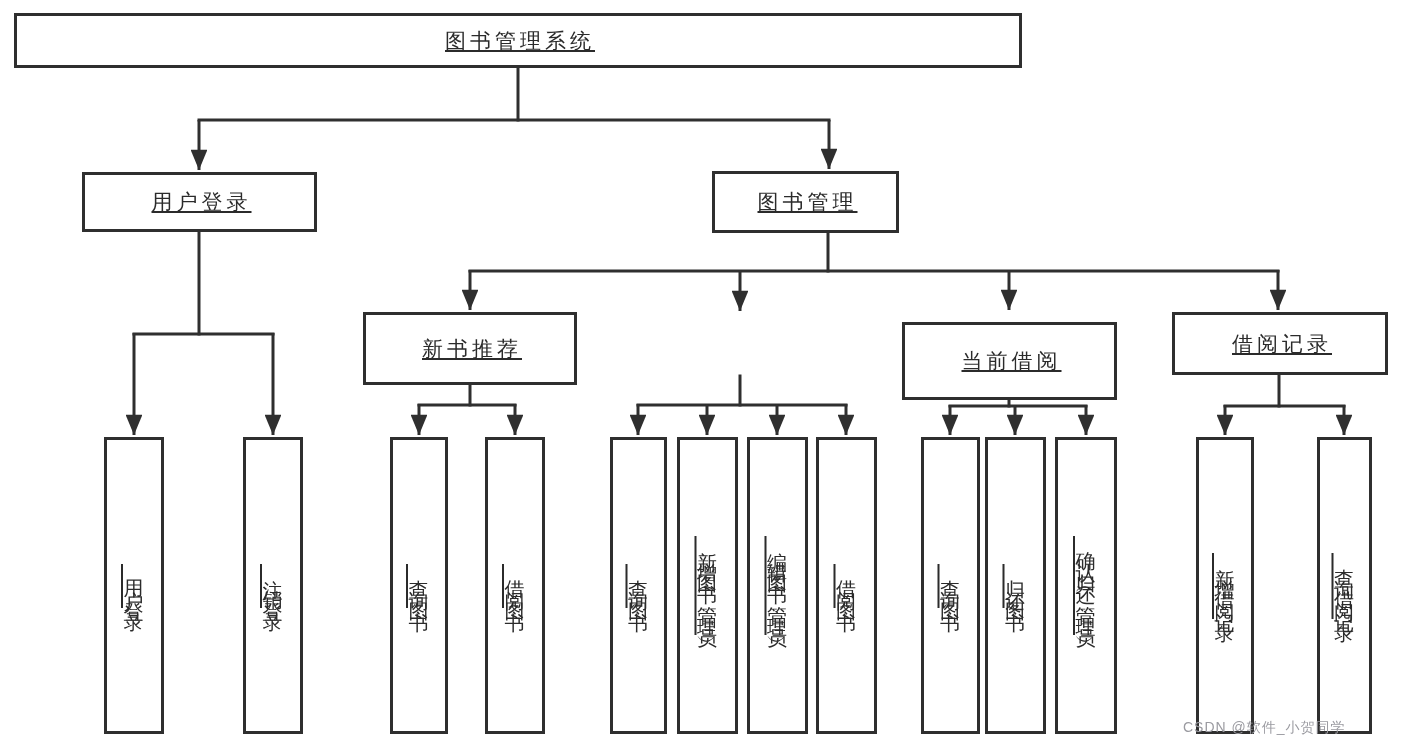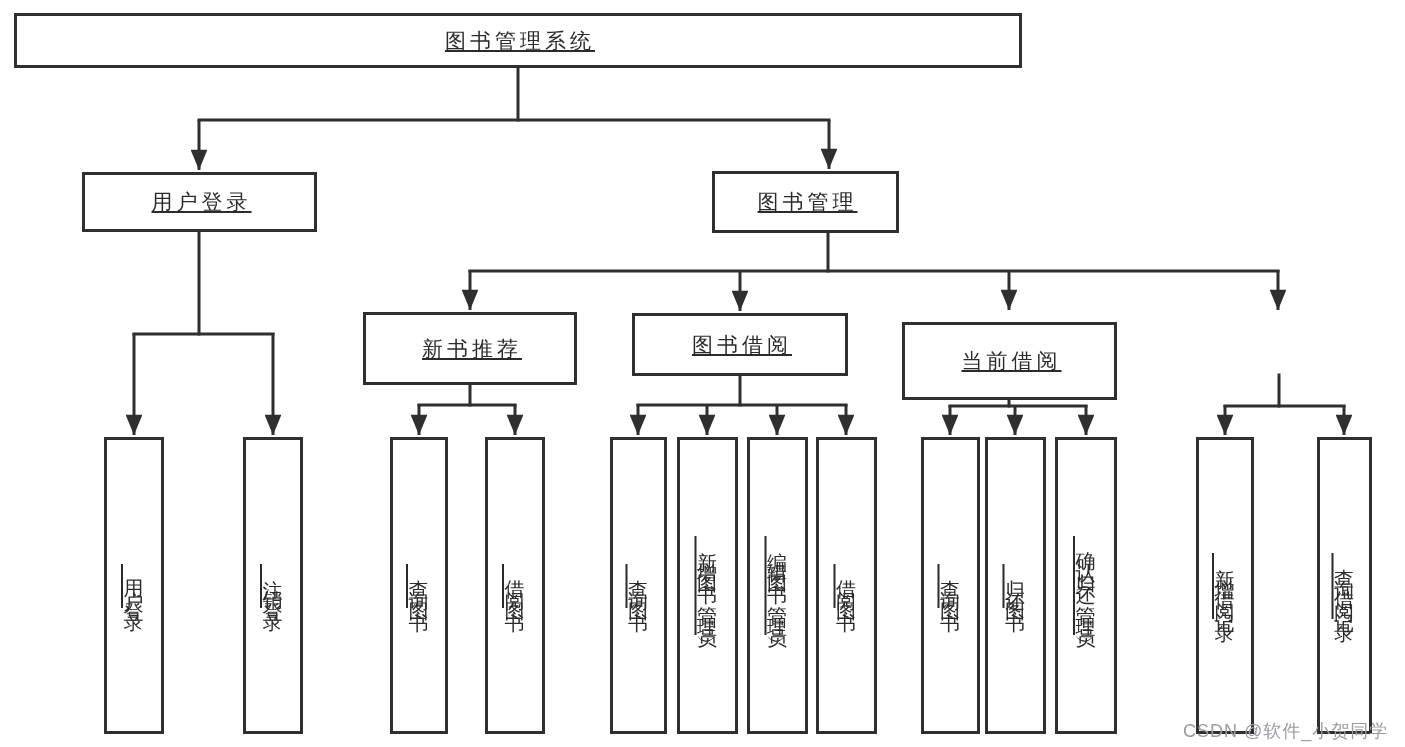--- a/index.html
+++ b/index.html
@@ -37,21 +37,21 @@
   .lf-6{left:677px;width:61px;}
   .lf-7{left:747px;width:61px;}
   .lf-8{left:816px;width:61px;}
   .lf-9{left:921px;width:59px;}
   .lf-10{left:985px;width:61px;}
   .lf-11{left:1055px;width:62px;}
   .lf-12{left:1196px;width:58px;}
   .lf-13{left:1317px;width:55px;}
   .watermark{
     position:absolute;left:1183px;top:719px;z-index:3;
-    font-size:18px;color:#9b9ba1;letter-spacing:1px;white-space:nowrap;
+    font-size:14px;color:#9b9ba1;letter-spacing:1px;white-space:nowrap;
   }
 </style>
 </head>
 <body>
 
 <div class="stage">
 
   <svg class="connectors" viewBox="0 0 1405 747" xmlns="http://www.w3.org/2000/svg" aria-hidden="true">
     <defs>
       <marker id="arw" viewBox="0 0 12 10" refX="12" refY="5" markerWidth="7" markerHeight="5.6" orient="auto" markerUnits="strokeWidth">
@@ -123,25 +123,25 @@
   <div class="node n-user-login">
     <span class="hlabel">用户登录</span>
   </div>
   <div class="node n-book-mgmt">
     <span class="hlabel">图书管理</span>
   </div>
 
   <div class="node n-new-book">
     <span class="hlabel">新书推荐</span>
   </div>
-  <div class="node n-book-borrow">
-    <span class="hlabel">图书借阅</span>
-  </div>
   <div class="node n-current-borrow">
     <span class="hlabel">当前借阅</span>
+  </div>
+  <div class="node n-borrow-records">
+    <span class="hlabel">借阅记录</span>
   </div>
 
   <div class="node leaf lf-1">
     <span class="vlabel">用户登录</span>
   </div>
   <div class="node leaf lf-2">
     <span class="vlabel">注销登录</span>
   </div>
 
   <div class="node leaf lf-3">

